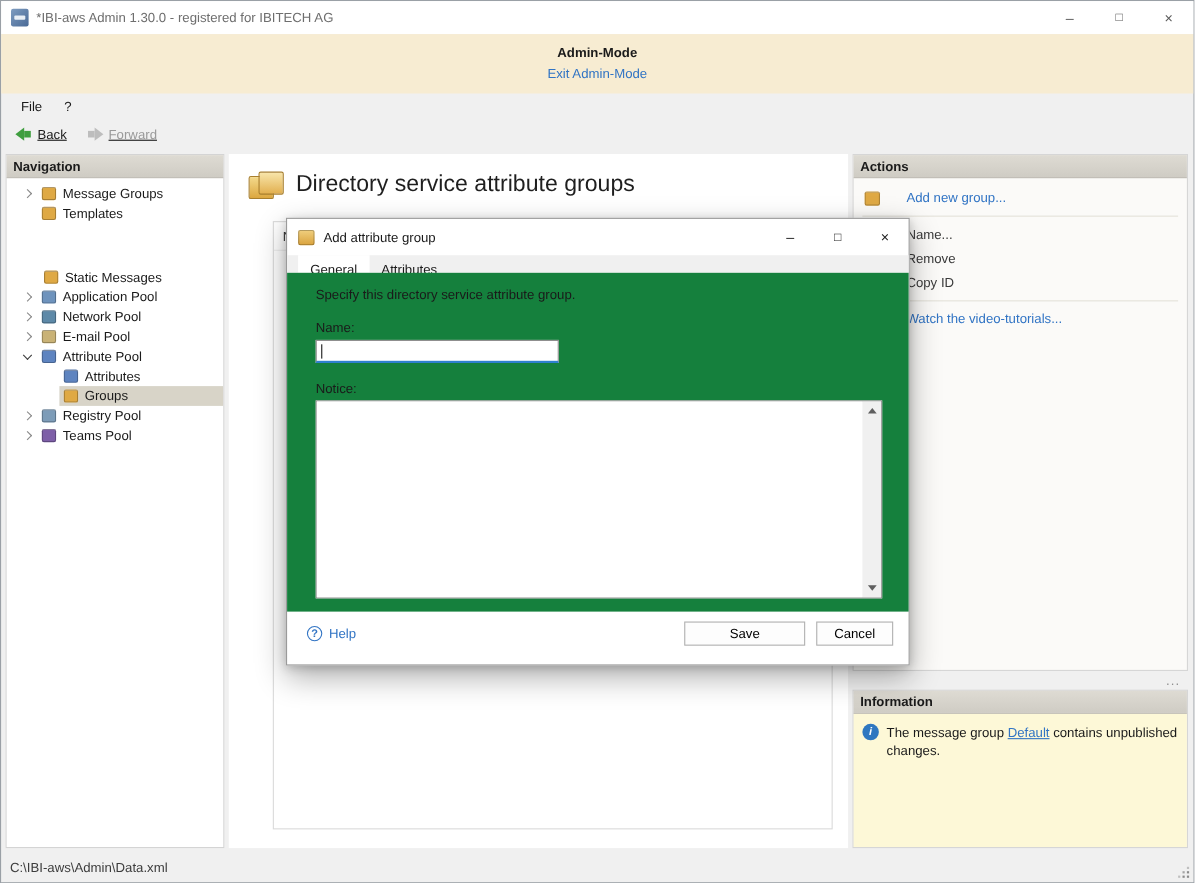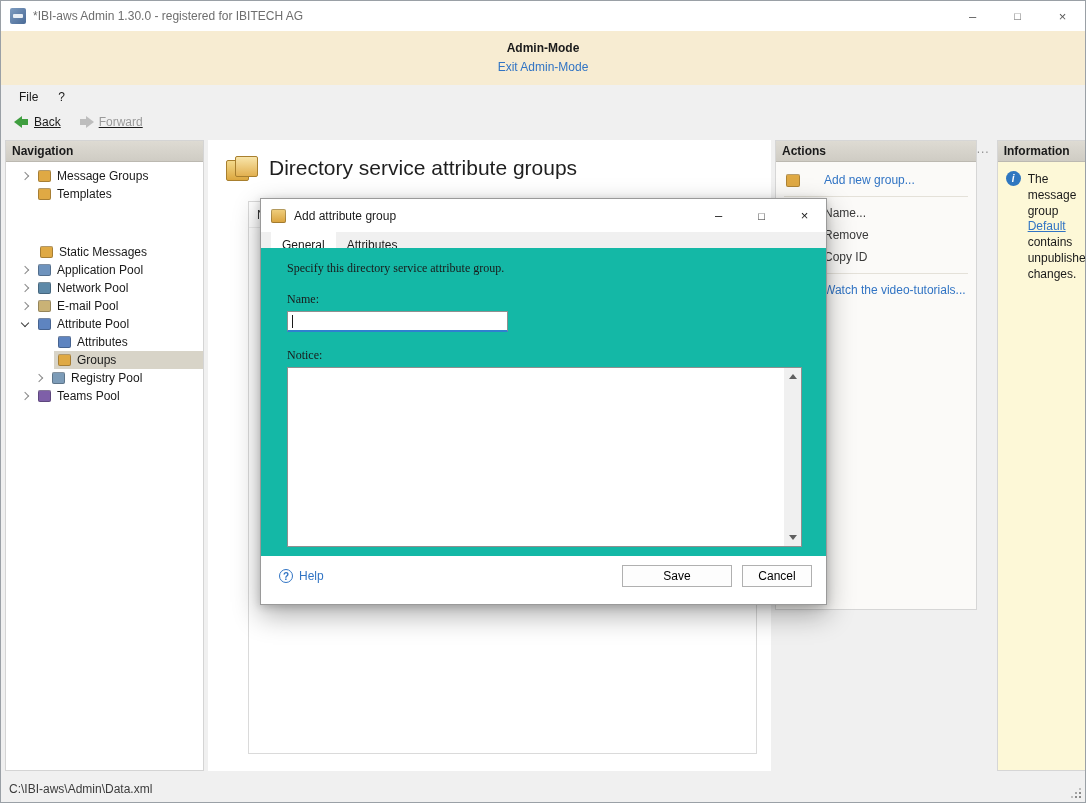--- a/index.html
+++ b/index.html
@@ -73,21 +73,21 @@
   .heading-icon { position: relative; width: 32px; height: 25px; flex: none; }
   .heading-icon::before { content: ""; position: absolute; left: 0; top: 4px; width: 21px; height: 19px;
     background: linear-gradient(#f3d98b, #dca73f); border: 1px solid #a87f2e; border-radius: 2px; }
   .heading-icon::after { content: ""; position: absolute; left: 9px; top: 0; width: 21px; height: 19px;
     background: linear-gradient(#f8e5aa, #e2b050); border: 1px solid #a87f2e; border-radius: 2px; }
   .main-title { font-size: 21px; color: #1f1f1f; font-weight: normal; }
   .groups-table { position: absolute; left: 40px; top: 61px; right: 14px; bottom: 17px; border: 1px solid #dadada; background: #fff; }
   .table-header { height: 26px; border-bottom: 1px solid #ededed; display: flex; align-items: center; padding-left: 8px; color: #333; }
 
   
-  .right-col { width: 305px; flex: none; display: flex; }
+  .right-col { width: 305px; flex: none; display: flex; flex-direction: column; }
   .actions-panel { height: 470px; flex: none; background: #fbfaf8; border: 1px solid #d6d6d6; display: flex; flex-direction: column; }
   .actions-list { padding-top: 7px; }
   .action-row { height: 22px; display: flex; align-items: center; gap: 24px; padding: 0 10px; cursor: pointer; }
   .action-icon { width: 14px; height: 13px; border-radius: 2px; flex: none;
     box-shadow: inset 0 0 0 1px rgba(0,0,0,.22), inset 0 1px 0 rgba(255,255,255,.4); }
   .action-label { color: #3a3a3a; white-space: nowrap; }
   .action-label.link { color: #3174c4; }
   .action-sep { height: 1px; background: #e4e1d9; margin: 5px 8px; }
   .splitter { height: 17px; flex: none; display: flex; align-items: center; justify-content: flex-end;
     padding-right: 7px; color: #8f8f8f; letter-spacing: 1px; }
@@ -111,21 +111,21 @@
     display: flex; flex-direction: column; z-index: 20; }
   .dlg-title { height: 33px; display: flex; align-items: center; padding-left: 10px; flex: none; }
   .dlg-icon { width: 15px; height: 14px; border-radius: 2px; margin-right: 8px; flex: none;
     background: linear-gradient(#f0d080, #d9a23c); box-shadow: inset 0 0 0 1px rgba(0,0,0,.25); }
   .dlg-controls { margin-left: auto; display: flex; height: 100%; }
   .dlg-ctrl { width: 43px; height: 100%; display: flex; align-items: center; justify-content: center; color: #1a1a1a; font-size: 13px; }
   .dlg-ctrl.maximize { font-size: 11px; }
   .dlg-tabs { height: 16px; background: #f0f0f0; display: flex; align-items: stretch; padding-left: 10px; flex: none; }
   .dlg-tab { padding: 6px 11px 4px; cursor: pointer; }
   .dlg-tab.active { background: #fff; }
-  .dlg-body { flex: 1; background: #14b8a6; padding: 13px 26px 0; font-family: Liberation Serif, serif; }
+  .dlg-body { flex: 1; background: #15803d; padding: 13px 26px 0; }
   .dlg-label { margin-top: 16px; }
   .name-input-wrap { position: relative; margin-top: 4px; width: 221px; height: 21px;
     border: 1px solid #8f8f8f; border-bottom: 2px solid #2f80cf; background: #fff; }
   .name-input { width: 100%; height: 100%; border: none; outline: none; padding: 2px 4px; font: inherit; background: transparent; }
   .caret { position: absolute; left: 4px; top: 3px; width: 1px; height: 13px; background: #1a1a1a; }
   .notice-wrap { margin-top: 4px; width: 515px; height: 180px; border: 1px solid #8f8f8f; display: flex; background: #fff; }
   .notice-input { flex: 1; border: none; outline: none; resize: none; padding: 4px; font: inherit; }
   .vscroll { width: 17px; flex: none; background: #f0f0f0; display: flex; flex-direction: column;
     justify-content: space-between; align-items: center; }
   .scroll-arrow { width: 0; height: 0; border-left: 4px solid transparent; border-right: 4px solid transparent; margin: 6px 0; }
@@ -237,21 +237,21 @@
       <span class="tree-label">Attributes</span>
     </span>
   </div>
           <div class="tree-row" style="padding-left: 30px;">
     <span class="chev hidden"></span>
     <span class="row-content selected">
       <span class="tree-icon" style="background: rgb(223, 169, 68);"></span>
       <span class="tree-label">Groups</span>
     </span>
   </div>
-          <div class="tree-row" style="padding-left: 24px; text-align: center;">
+          <div class="tree-row" style="padding-left: 10px; text-align: center;">
     <span class="chev"></span>
     <span class="row-content">
       <span class="tree-icon" style="background: rgb(125, 156, 184);"></span>
       <span class="tree-label">Registry Pool</span>
     </span>
   </div>
           <div class="tree-row" style="padding-left: 10px;">
     <span class="chev"></span>
     <span class="row-content">
       <span class="tree-icon" style="background: rgb(126, 95, 168);"></span>

